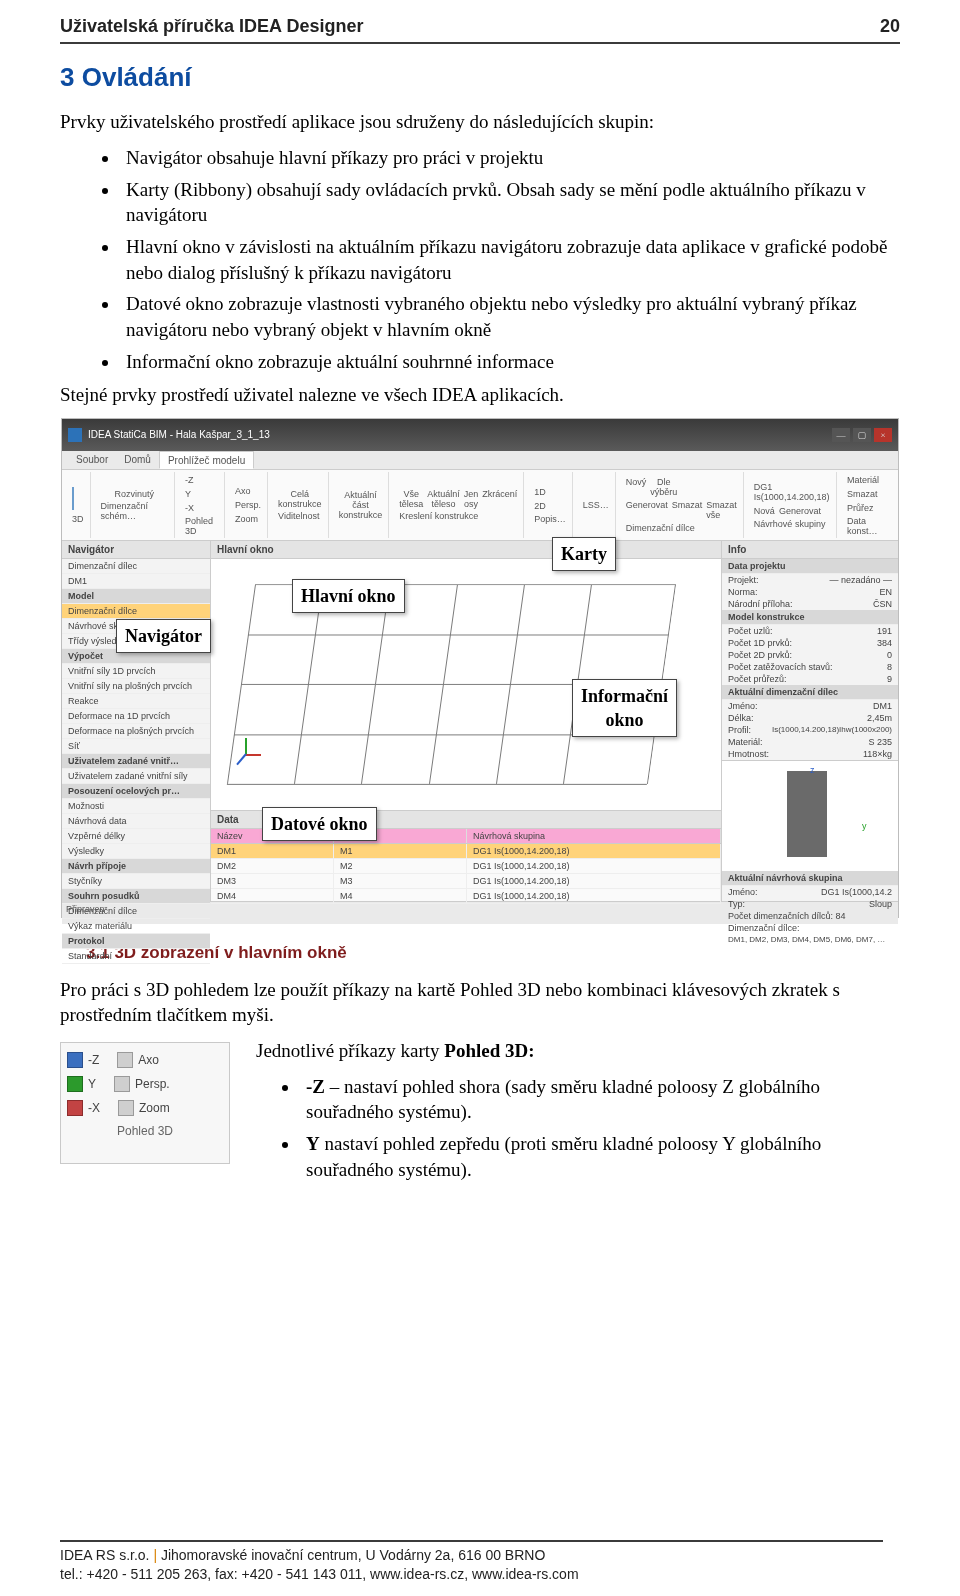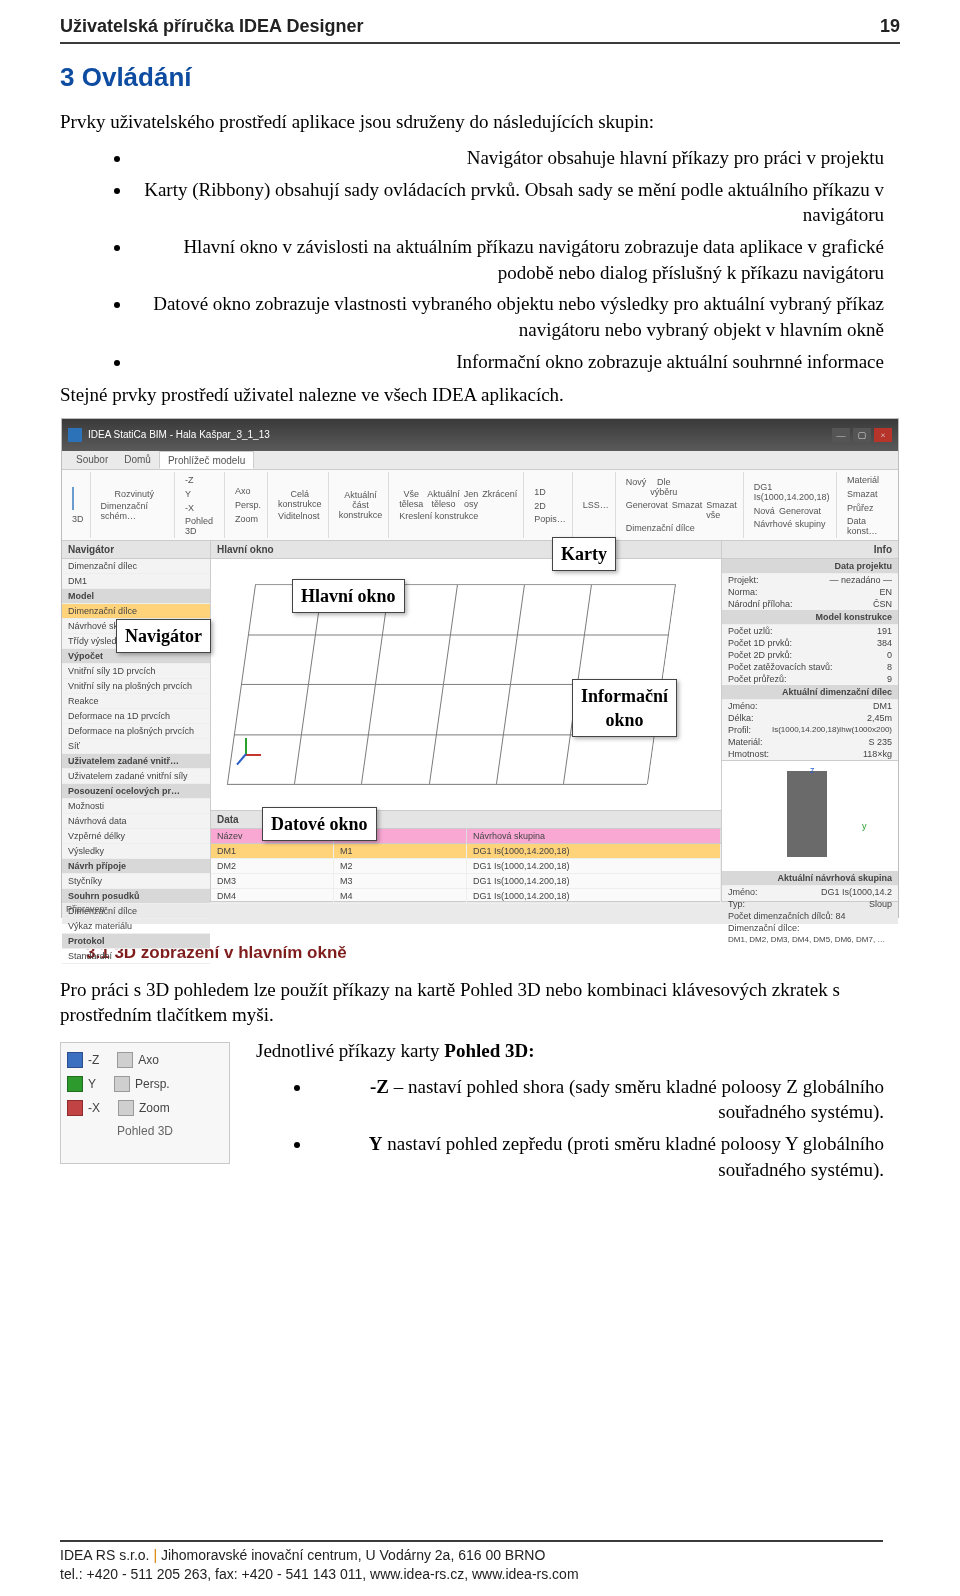--- a/index.html
+++ b/index.html
@@ -39,23 +39,22 @@
     margin:8px 0 14px 0;
   }
   p.body{
     margin:0 0 10px 0;
   }
   ul.bullets{
     margin:4px 0 8px 56px;
     padding:0;
   }
   ul.bullets li{
-    margin:6px 16px;
+    margin:6px 4px;
     padding-left:6px;
-    text-align:right;
   }
   .screenshot{
     position:relative;
     width:838px;
     height:500px;
     border:1px solid #bdbdbd;
     margin:10px auto 24px auto;
     background:linear-gradient(#f0f0f0,#ececec);
     box-sizing:border-box;
   }
@@ -106,21 +105,21 @@
   .arrow2{position:absolute;width:16px;height:2px;background:#c5362d;left:18px;top:22px;}
   .arrow3{position:absolute;width:2px;height:14px;background:#2b5ec9;left:18px;top:22px;transform:rotate(40deg);transform-origin:top;}
   .datarow-wrap{height:90px;border-top:1px solid #ccc;background:#fafafa;}
   .thead{display:flex;background:#f9a8d4;font:9px Arial;color:#444;border-bottom:1px solid #ccc;}
   .th{padding:2px 6px;border-right:1px solid #ddd;}
   .th.c1{width:110px;}.th.c2{width:120px;}.th.c3{flex:1;}
   .trow{display:flex;font:9px Arial;color:#444;border-bottom:1px solid #eee;}
   .td{padding:2px 6px;border-right:1px solid #eee;}
   .td.c1{width:110px;}.td.c2{width:120px;}.td.c3{flex:1;}
   .trow.sel{background:#ffd37a;}
-  .infocol{width:176px;background:#f3f3f3;border-left:1px solid #ccc;text-align:right;}
+  .infocol{width:176px;background:#f3f3f3;border-left:1px solid #ccc;}
   .kv{display:flex;justify-content:space-between;font:9px Arial;color:#444;padding:1px 6px;}
   .axis-block{height:110px;background:#fff;border-top:1px solid #ccc;position:relative;}
   .axis-block .al{position:absolute;font:9px Arial;color:#555;}
   .statusbar{height:18px;background:#eaeaea;border-top:1px solid #ccc;font:9px Arial;color:#555;padding:2px 4px;}
   .callout{
     position:absolute;
     background:#fff;
     border:1px solid #444;
     box-shadow:2px 2px 4px rgba(0,0,0,.3);
     font-family:"Times New Roman",serif;
@@ -164,21 +163,21 @@
   .footer .orange{color:#d98000;}
   .clearfix::after{content:"";display:block;clear:both;}
 </style>
 </head>
 <body>
 
 <div class="page">
 
   <div class="header-row">
     <span>Uživatelská příručka IDEA Designer</span>
-    <span>19</span>
+    <span>20</span>
   </div>
   <hr class="header-rule">
 
   <h2 class="section">
     <span>3</span>
     <span>Ovládání</span>
   </h2>
 
   <p class="body">Prvky uživatelského prostředí aplikace jsou sdruženy do následujících skupin:</p>
 

